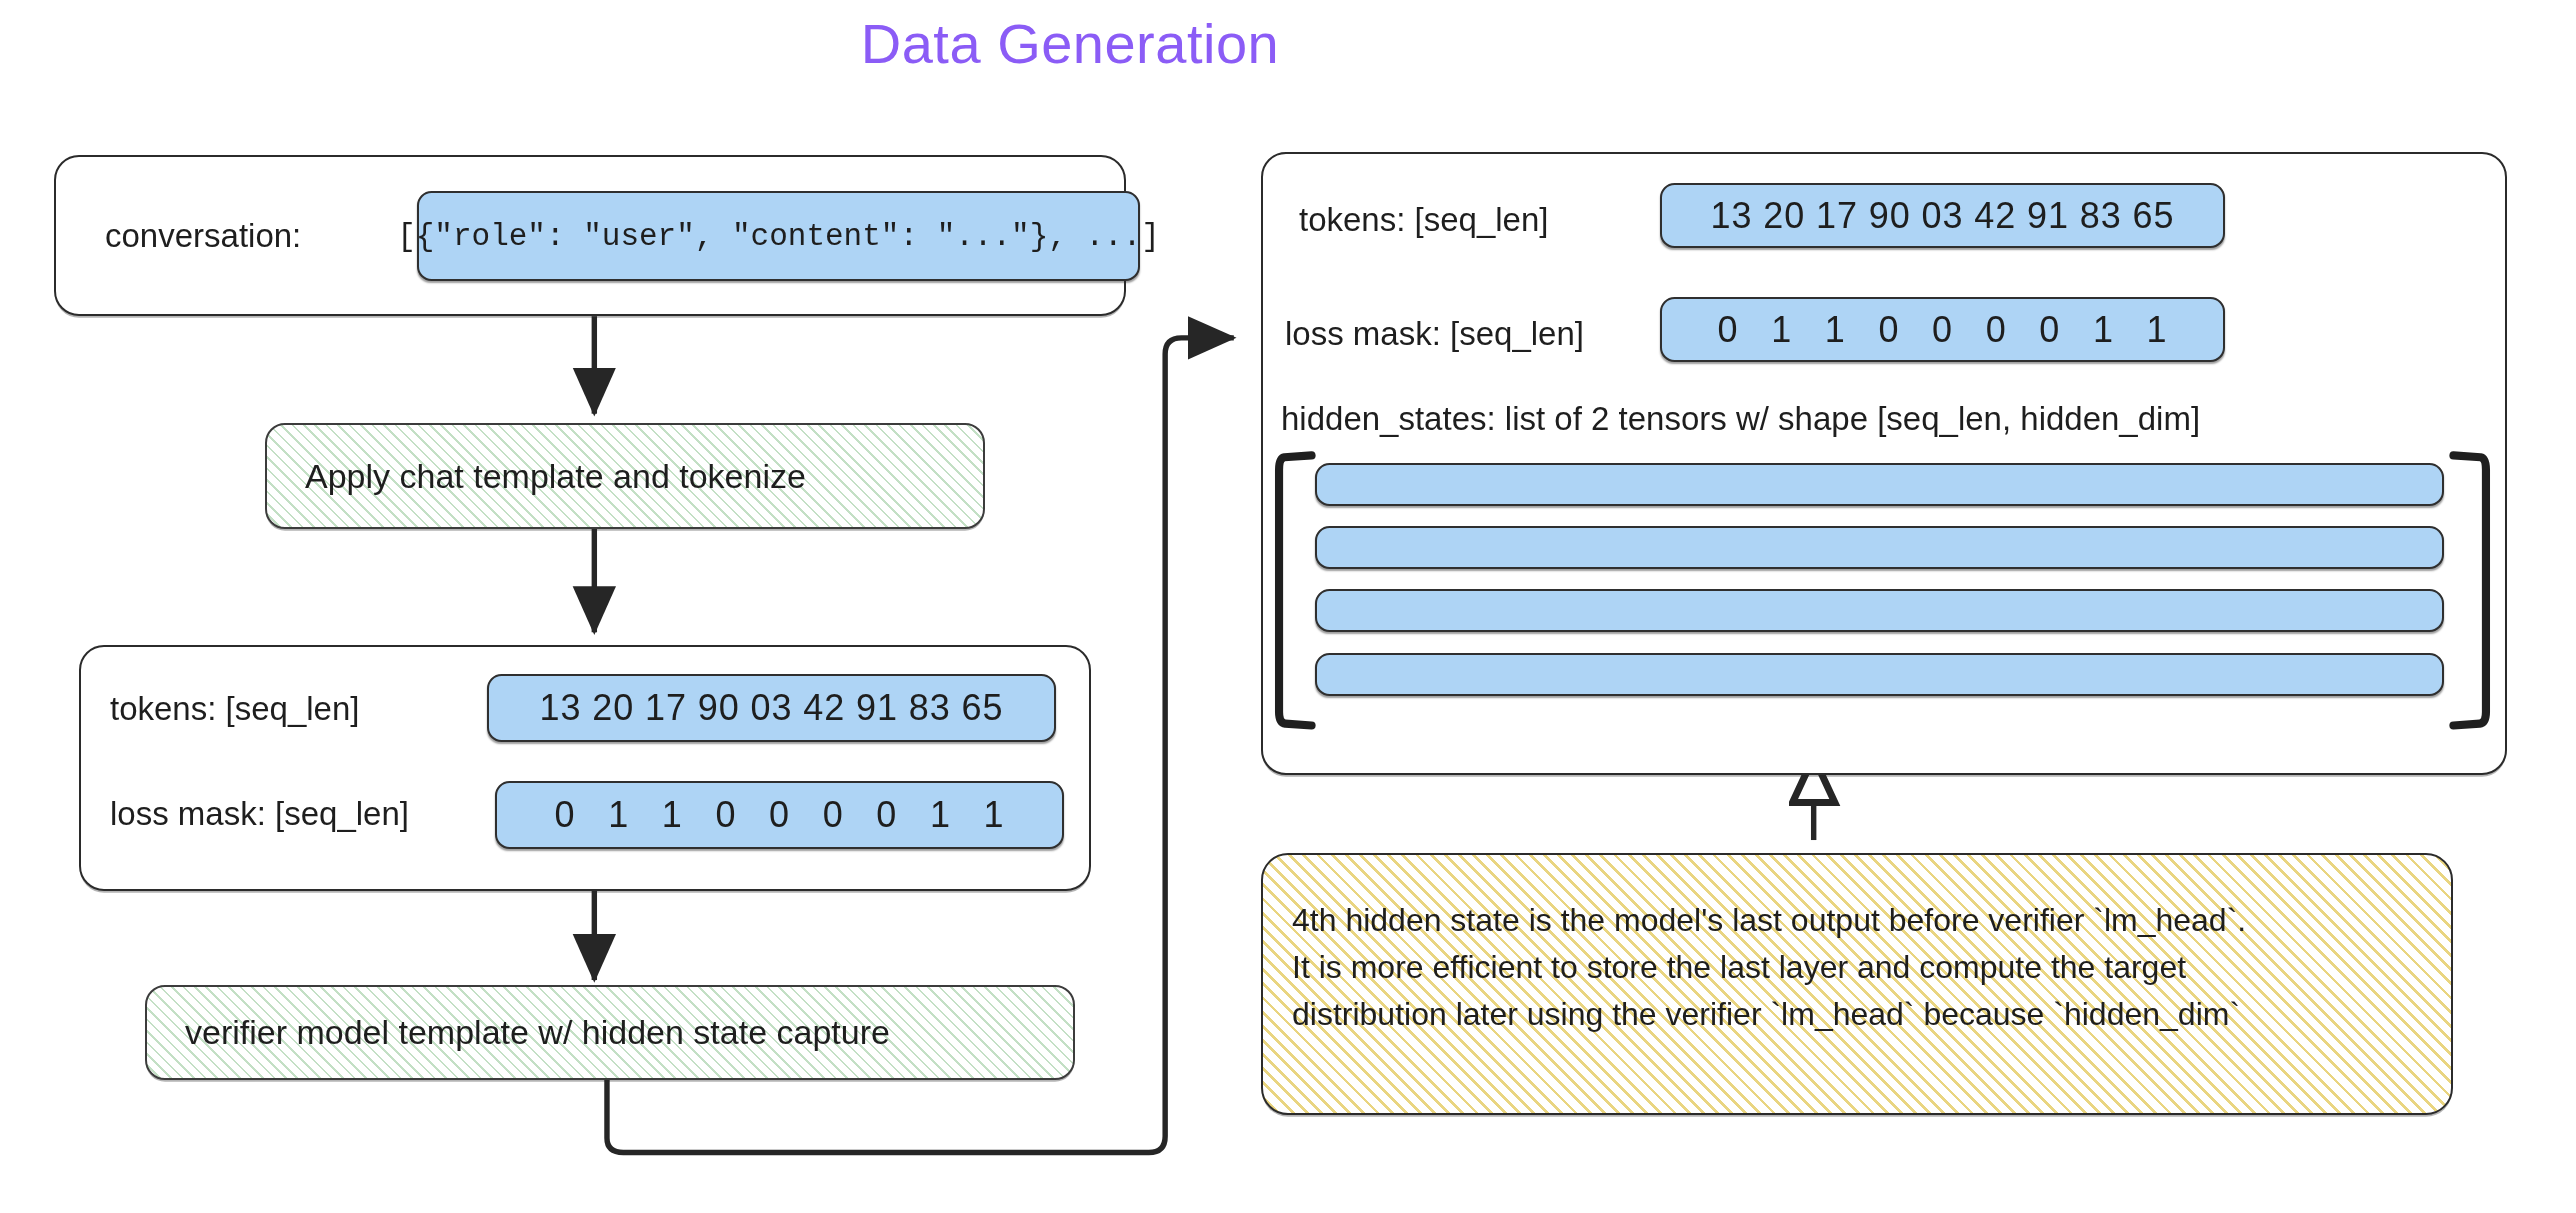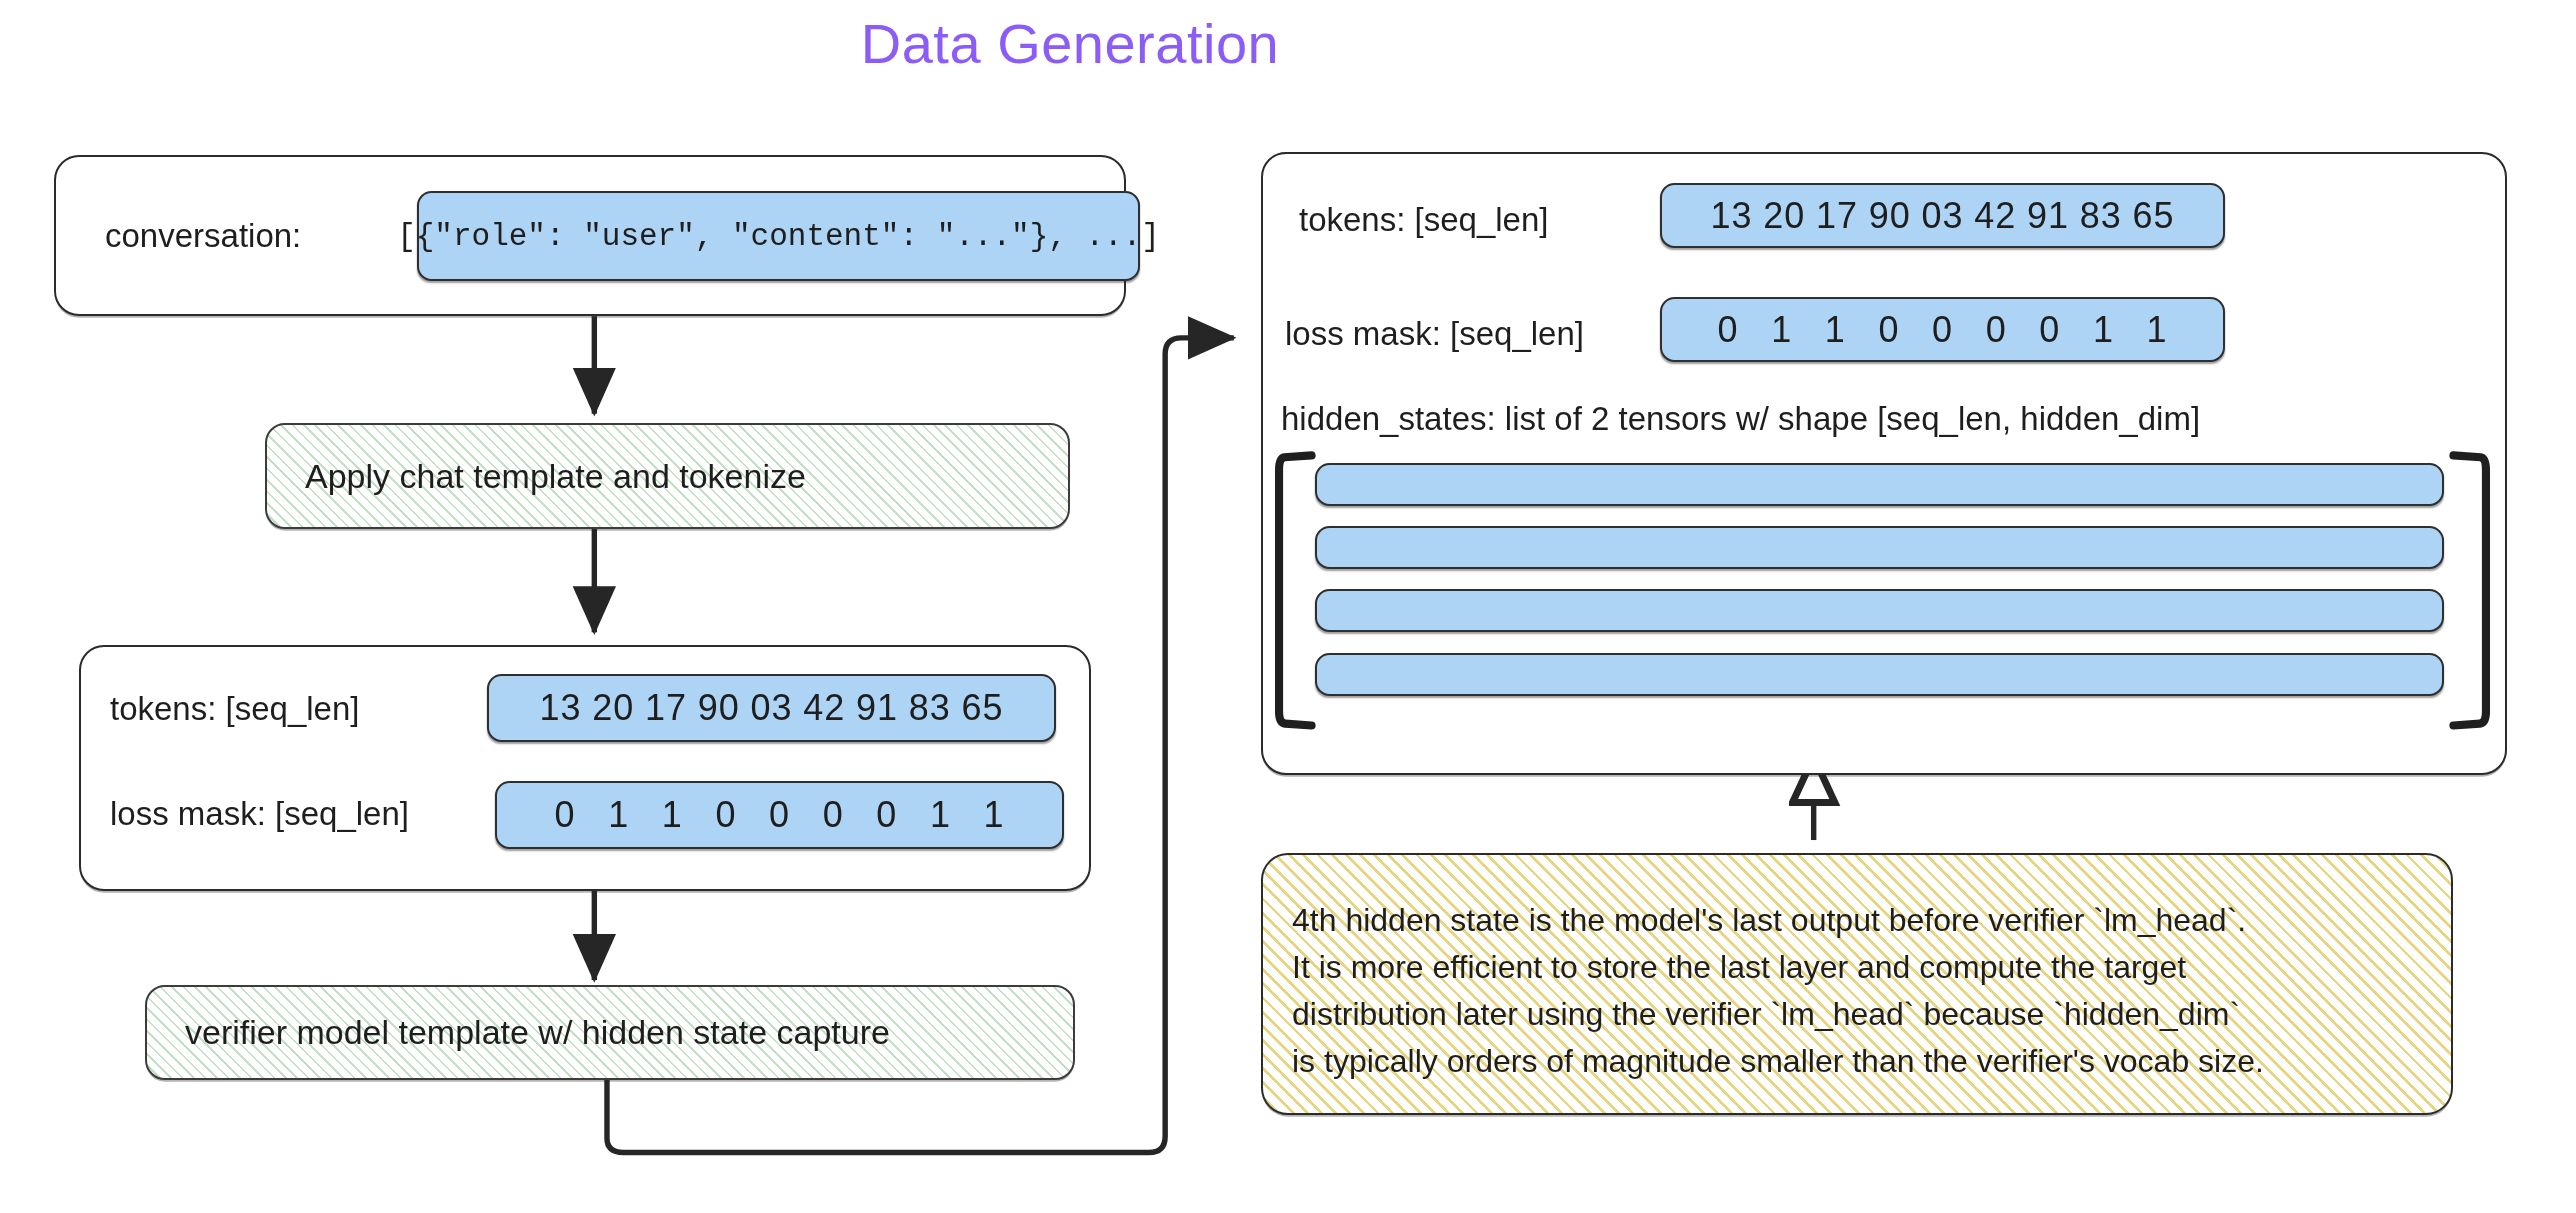--- a/index.html
+++ b/index.html
@@ -157,21 +157,21 @@
   <path d="M 672 1185 L 672 1260 Q 672 1276 690 1276 L 1272 1276 Q 1290 1276 1290 1258 L 1290 392 Q 1290 374 1308 374 L 1366 374" fill="none" stroke="#262626" stroke-width="6" marker-end="url(#arrowFilled)"></path>
 
   <line x1="2008" y1="930" x2="2008" y2="838" stroke="#262626" stroke-width="6" marker-end="url(#arrowHollow)"></line>
 </svg>
 
 <div class="panel" style="left:54px; top:155px; width:1072px; height:161px;">
   <span class="label" style="left:49px; top:60px;">conversation:</span>
   <div class="chip mono" style="left:361px; top:34px; width:723px; height:90px;">[{"role": "user", "content": "..."}, ...]</div>
 </div>
 
-<div class="process" style="left:265px; top:423px; width:805px; height:106px;">Apply chat template and tokenize</div>
+<div class="process" style="left:265px; top:423px; width:720px; height:106px;">Apply chat template and tokenize</div>
 
 <div class="panel" style="left:79px; top:645px; width:1012px; height:246px;">
   <span class="label" style="left:29px; top:43px;">tokens: [seq_len]</span>
   <div class="chip nums" style="left:406px; top:27px; width:569px; height:68px;">13 20 17 90 03 42 91 83 65</div>
 
   <span class="label" style="left:29px; top:148px;">loss mask: [seq_len]</span>
   <div class="chip nums" style="left:414px; top:134px; width:569px; height:68px;">0   1   1   0   0   0   0   1   1</div>
 </div>
 
 <div class="process" style="left:145px; top:985px; width:930px; height:95px;">verifier model template w/ hidden state capture</div>
@@ -197,15 +197,14 @@
   <div class="chip bar" style="left:52px; top:309px; width:1129px; height:43px;"></div>
   <div class="chip bar" style="left:52px; top:372px; width:1129px; height:43px;"></div>
   <div class="chip bar" style="left:52px; top:435px; width:1129px; height:43px;"></div>
   <div class="chip bar" style="left:52px; top:499px; width:1129px; height:43px;"></div>
 </div>
 
 <div class="note" style="left:1261px; top:853px; width:1192px; height:262px;">
   <div class="note-line">4th hidden state is the model's last output before verifier `lm_head`.</div>
   <div class="note-line">It is more efficient to store the last layer and compute the target</div>
   <div class="note-line">distribution later using the verifier `lm_head` because `hidden_dim`</div>
-  <div class="note-line">is typically orders of magnitude smaller than the verifier's vocab size.</div>
 </div>
 
 
 </body></html>

